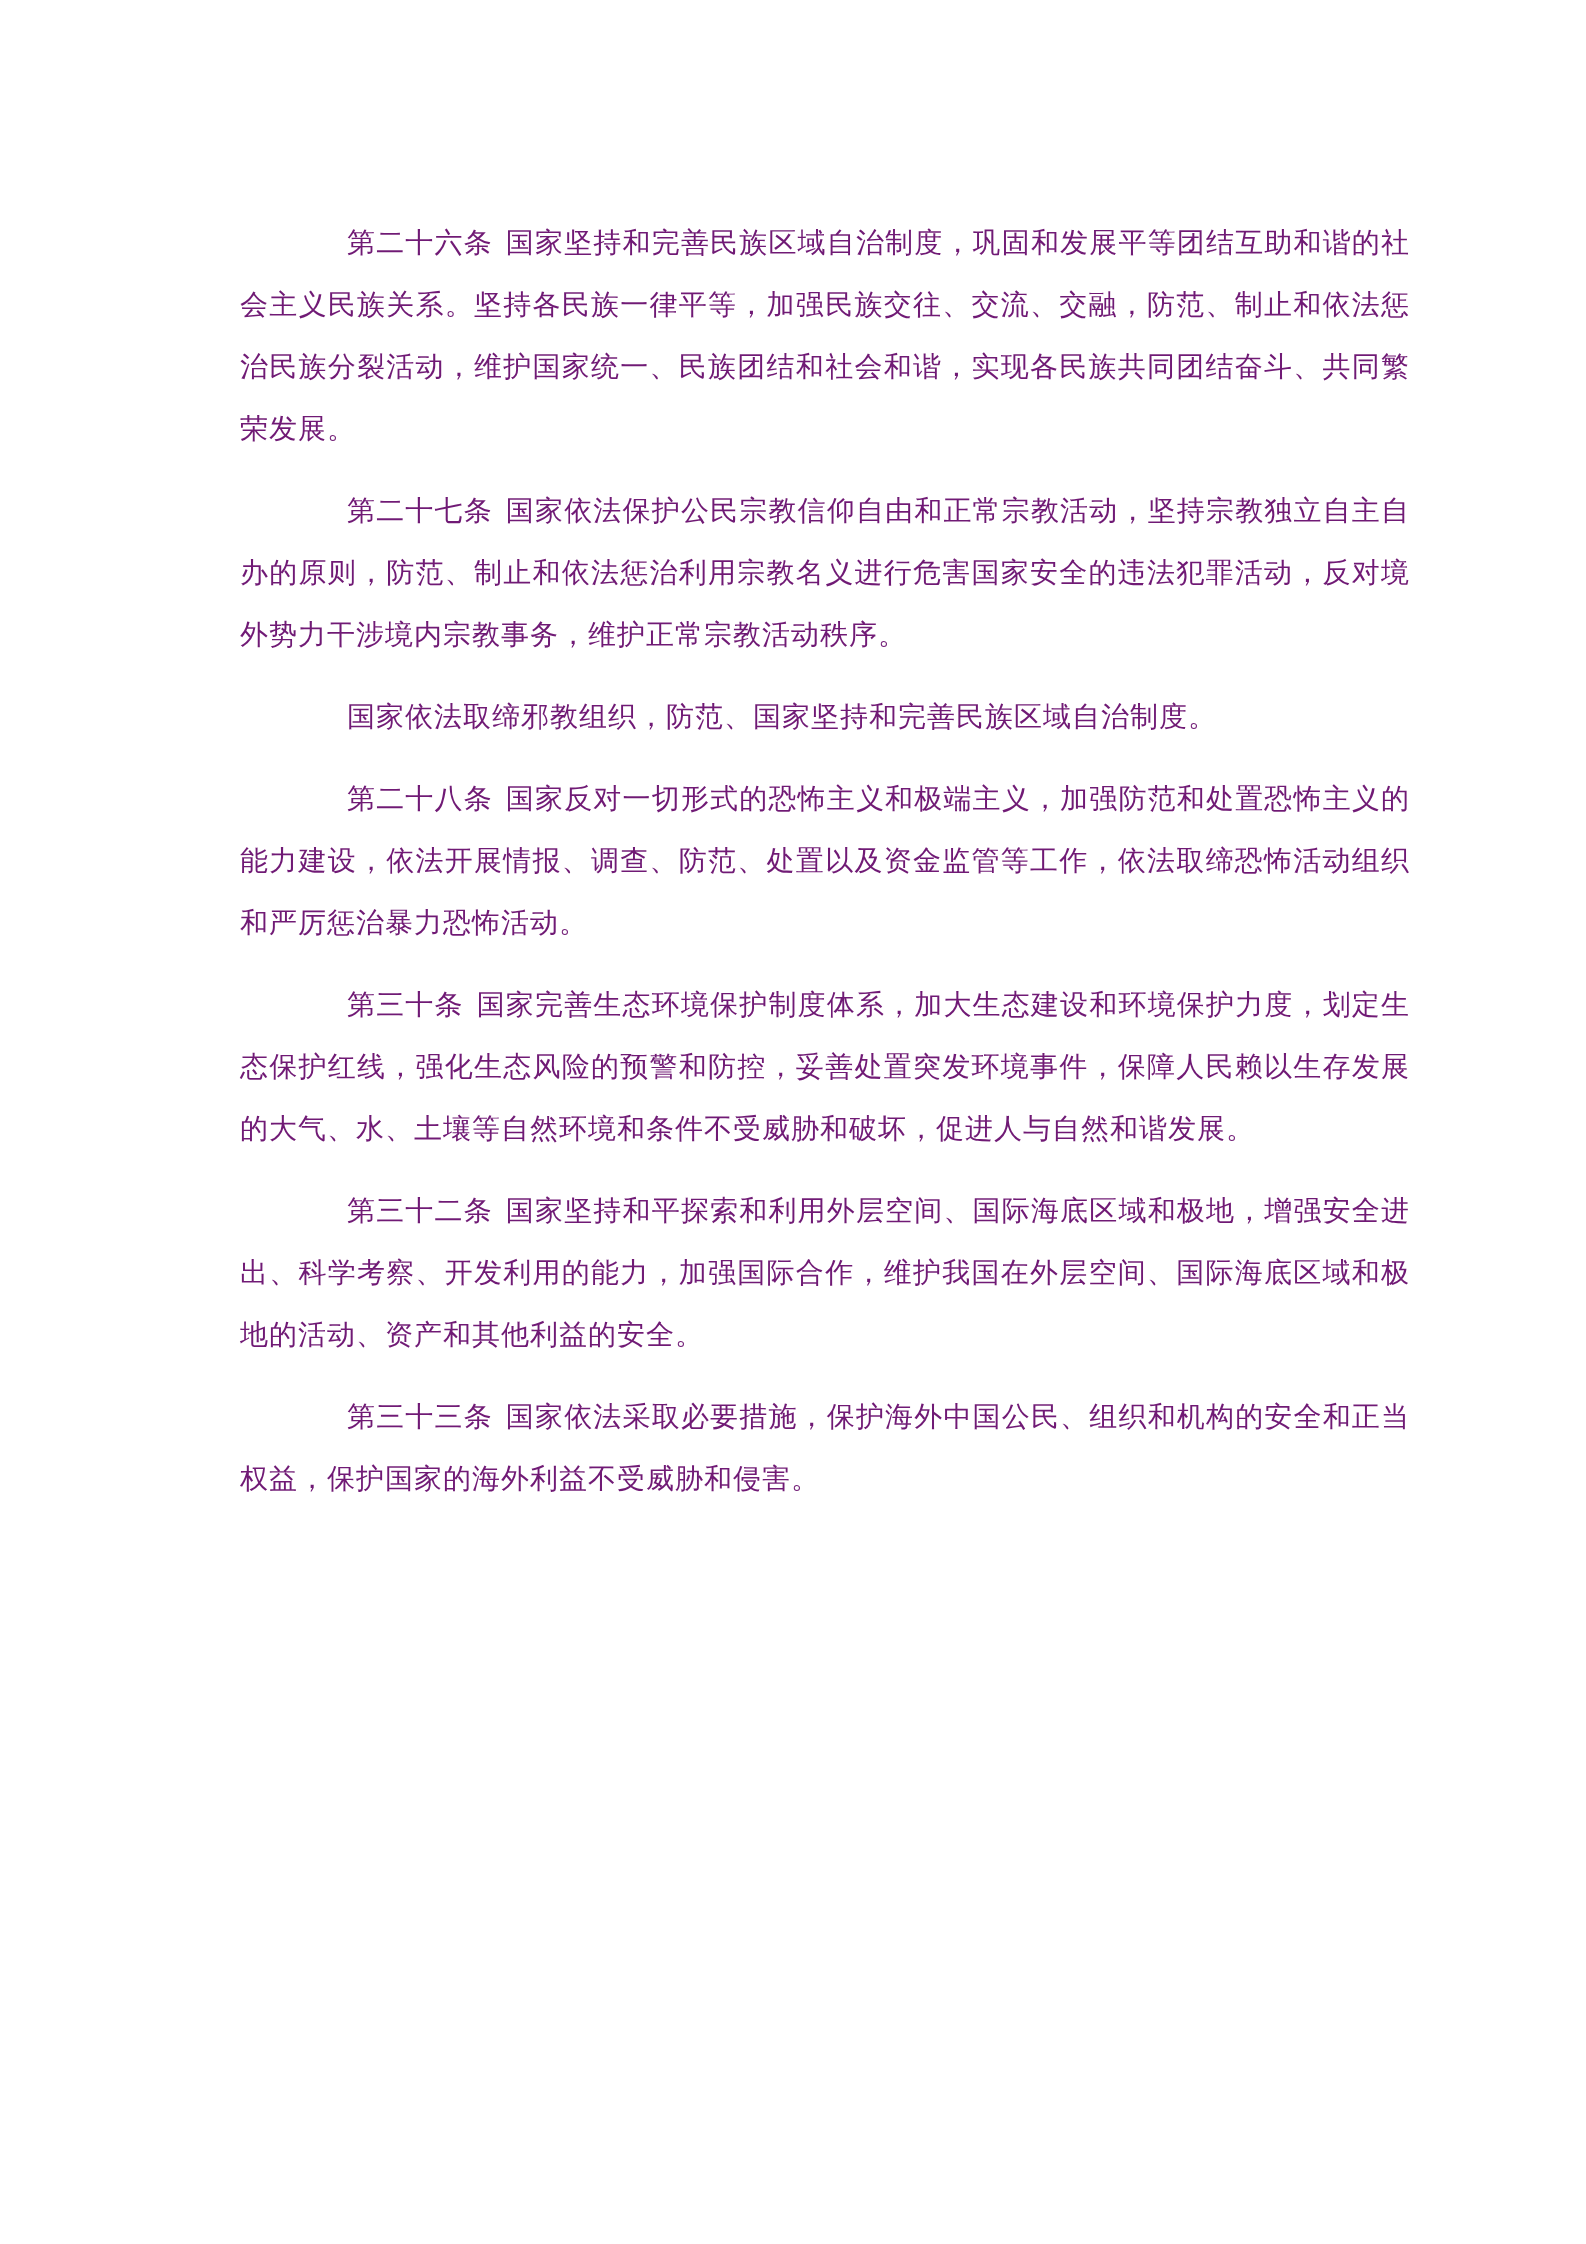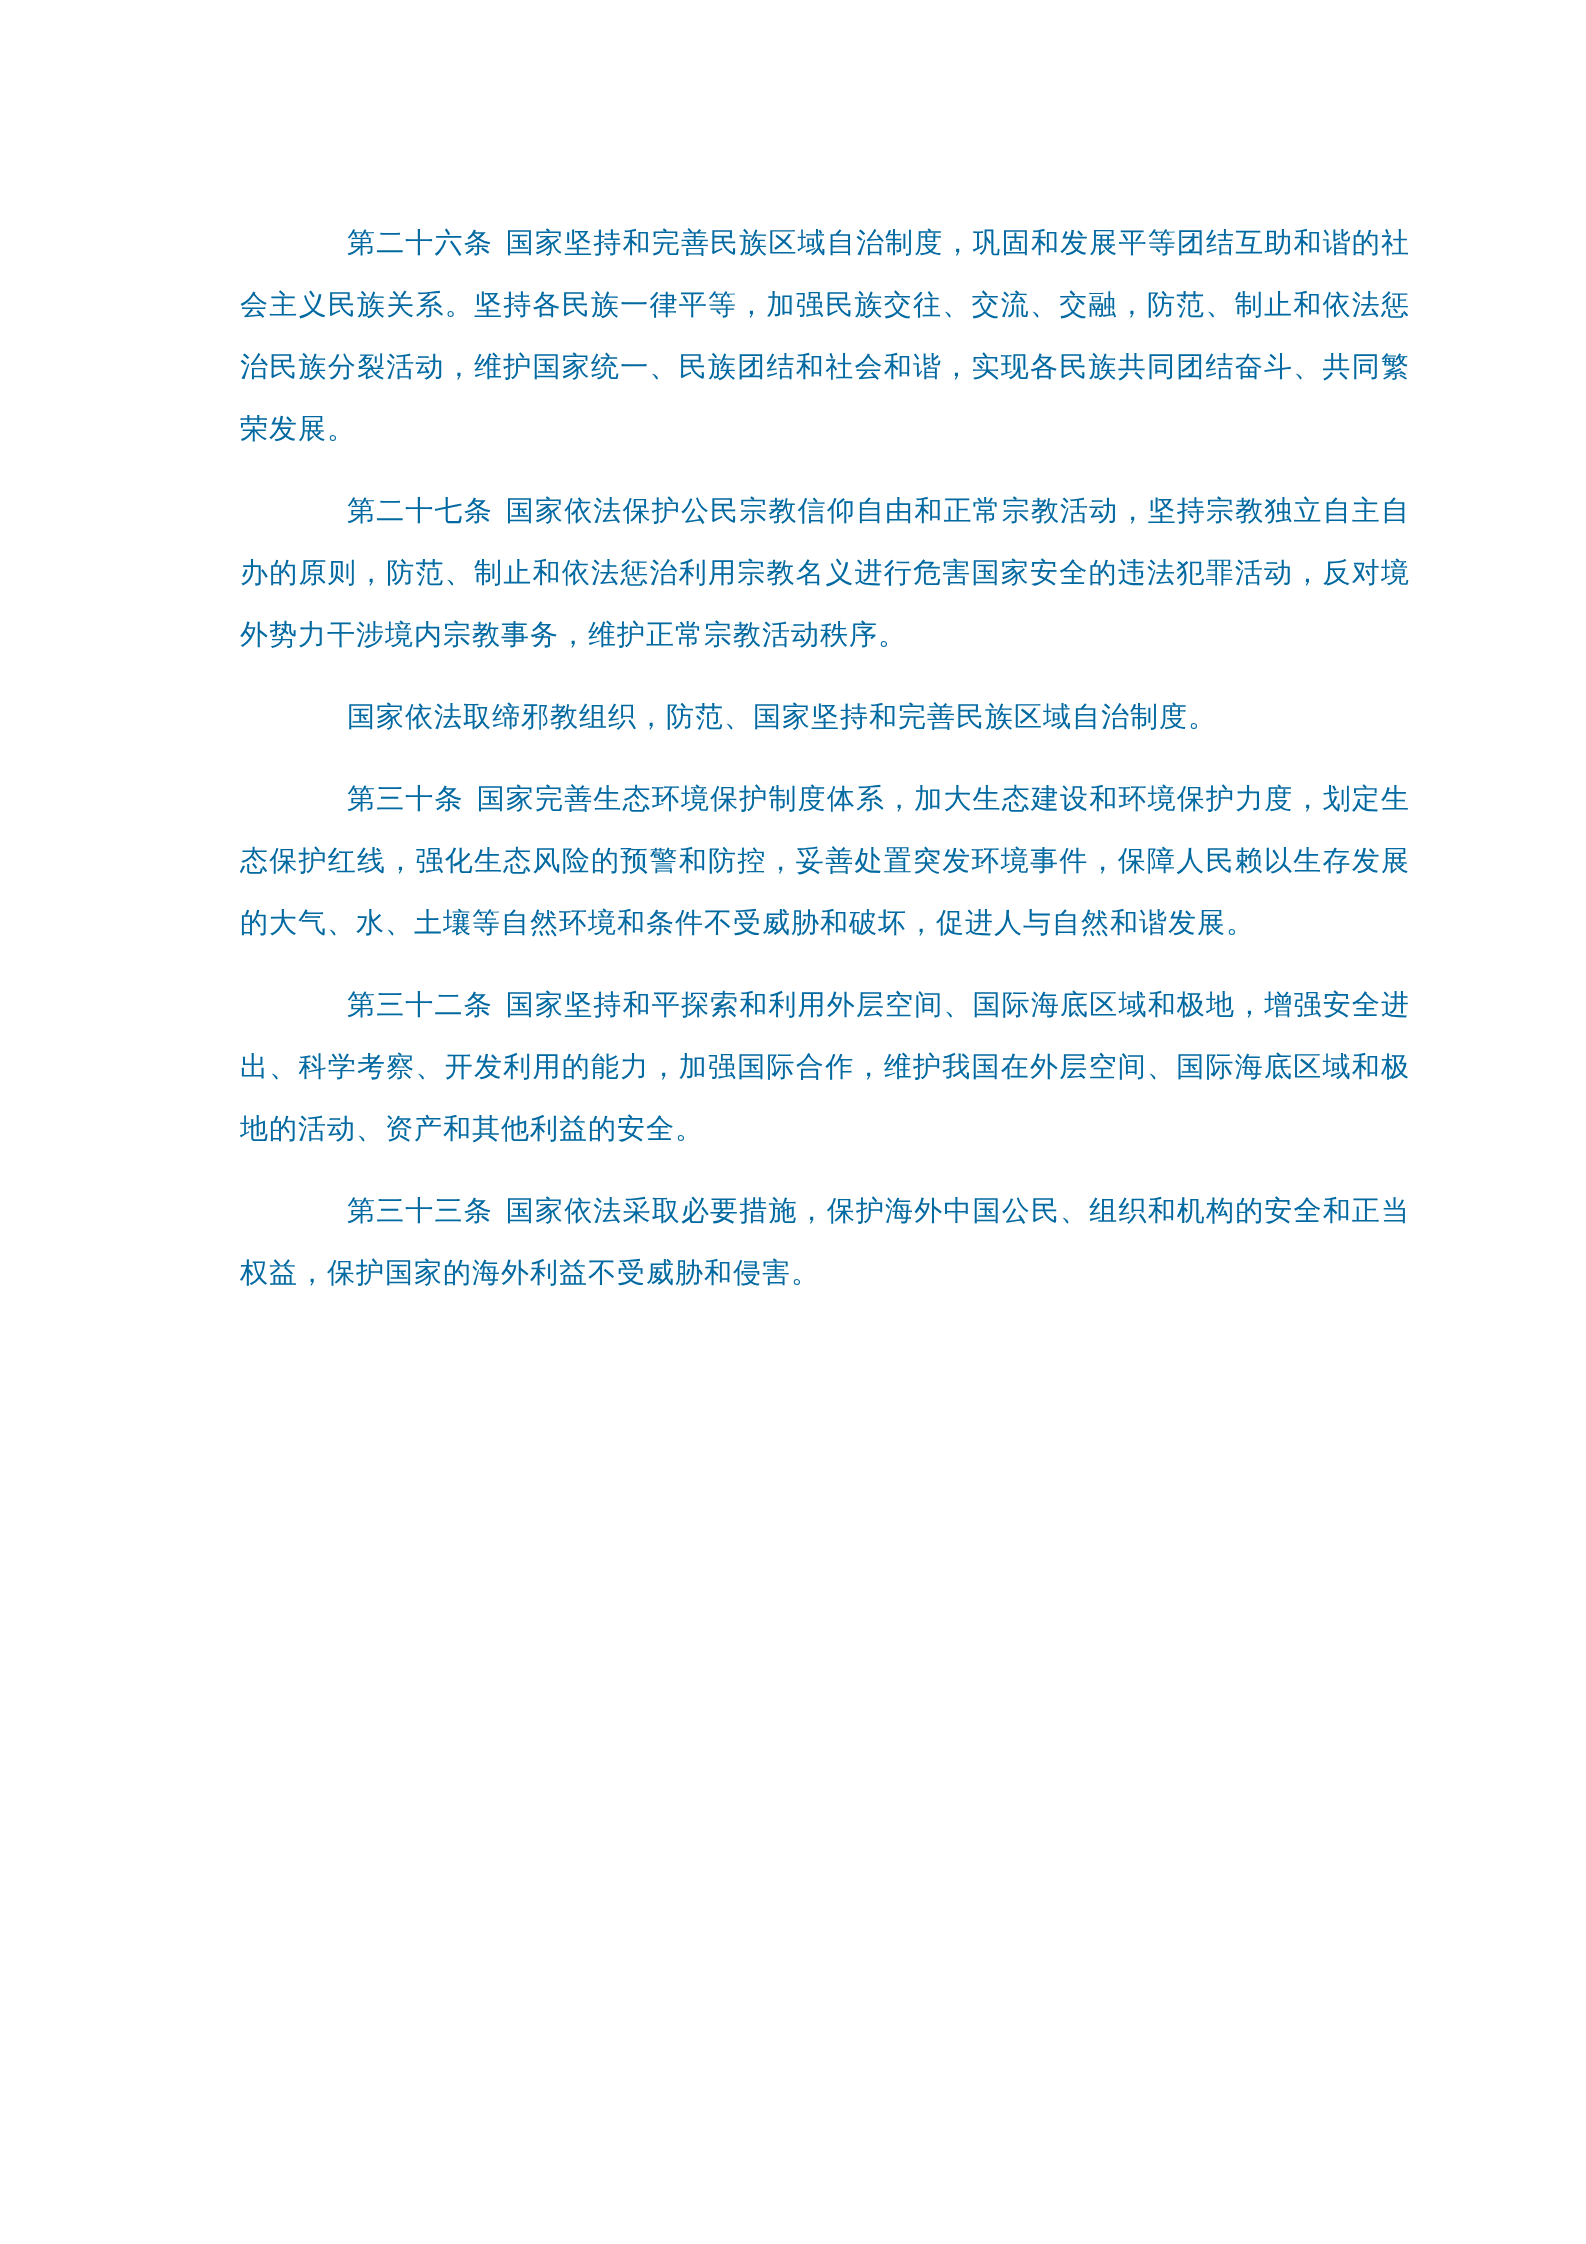--- a/index.html
+++ b/index.html
@@ -36,21 +36,22 @@
     text-indent: 107px;
   }
   .article-label {
     margin-right: 13px;
   }
 </style>
 </head>
 <body>
 
 <div class="page">
-  <div class="doc-body" id="doc-body" style="color: #0369a1;">
+  <div class="doc-body" id="doc-body" style="color: #701a75;">
       <p><span class="article-label">第二十六条</span><span>国家坚持和完善民族区域自治制度，巩固和发展平等团结互助和谐的社会主义民族关系。坚持各民族一律平等，加强民族交往、交流、交融，防范、制止和依法惩治民族分裂活动，维护国家统一、民族团结和社会和谐，实现各民族共同团结奋斗、共同繁荣发展。</span></p>
       <p><span class="article-label">第二十七条</span><span>国家依法保护公民宗教信仰自由和正常宗教活动，坚持宗教独立自主自办的原则，防范、制止和依法惩治利用宗教名义进行危害国家安全的违法犯罪活动，反对境外势力干涉境内宗教事务，维护正常宗教活动秩序。</span></p>
       <p><span>国家依法取缔邪教组织，防范、国家坚持和完善民族区域自治制度。</span></p>
+      <p><span class="article-label">第二十八条</span><span>国家反对一切形式的恐怖主义和极端主义，加强防范和处置恐怖主义的能力建设，依法开展情报、调查、防范、处置以及资金监管等工作，依法取缔恐怖活动组织和严厉惩治暴力恐怖活动。</span></p>
       <p><span class="article-label">第三十条</span><span>国家完善生态环境保护制度体系，加大生态建设和环境保护力度，划定生态保护红线，强化生态风险的预警和防控，妥善处置突发环境事件，保障人民赖以生存发展的大气、水、土壤等自然环境和条件不受威胁和破坏，促进人与自然和谐发展。</span></p>
       <p><span class="article-label">第三十二条</span><span>国家坚持和平探索和利用外层空间、国际海底区域和极地，增强安全进出、科学考察、开发利用的能力，加强国际合作，维护我国在外层空间、国际海底区域和极地的活动、资产和其他利益的安全。</span></p>
       <p><span class="article-label">第三十三条</span><span>国家依法采取必要措施，保护海外中国公民、组织和机构的安全和正当权益，保护国家的海外利益不受威胁和侵害。</span></p>
     </div>
 </div>
 
 </body></html>

